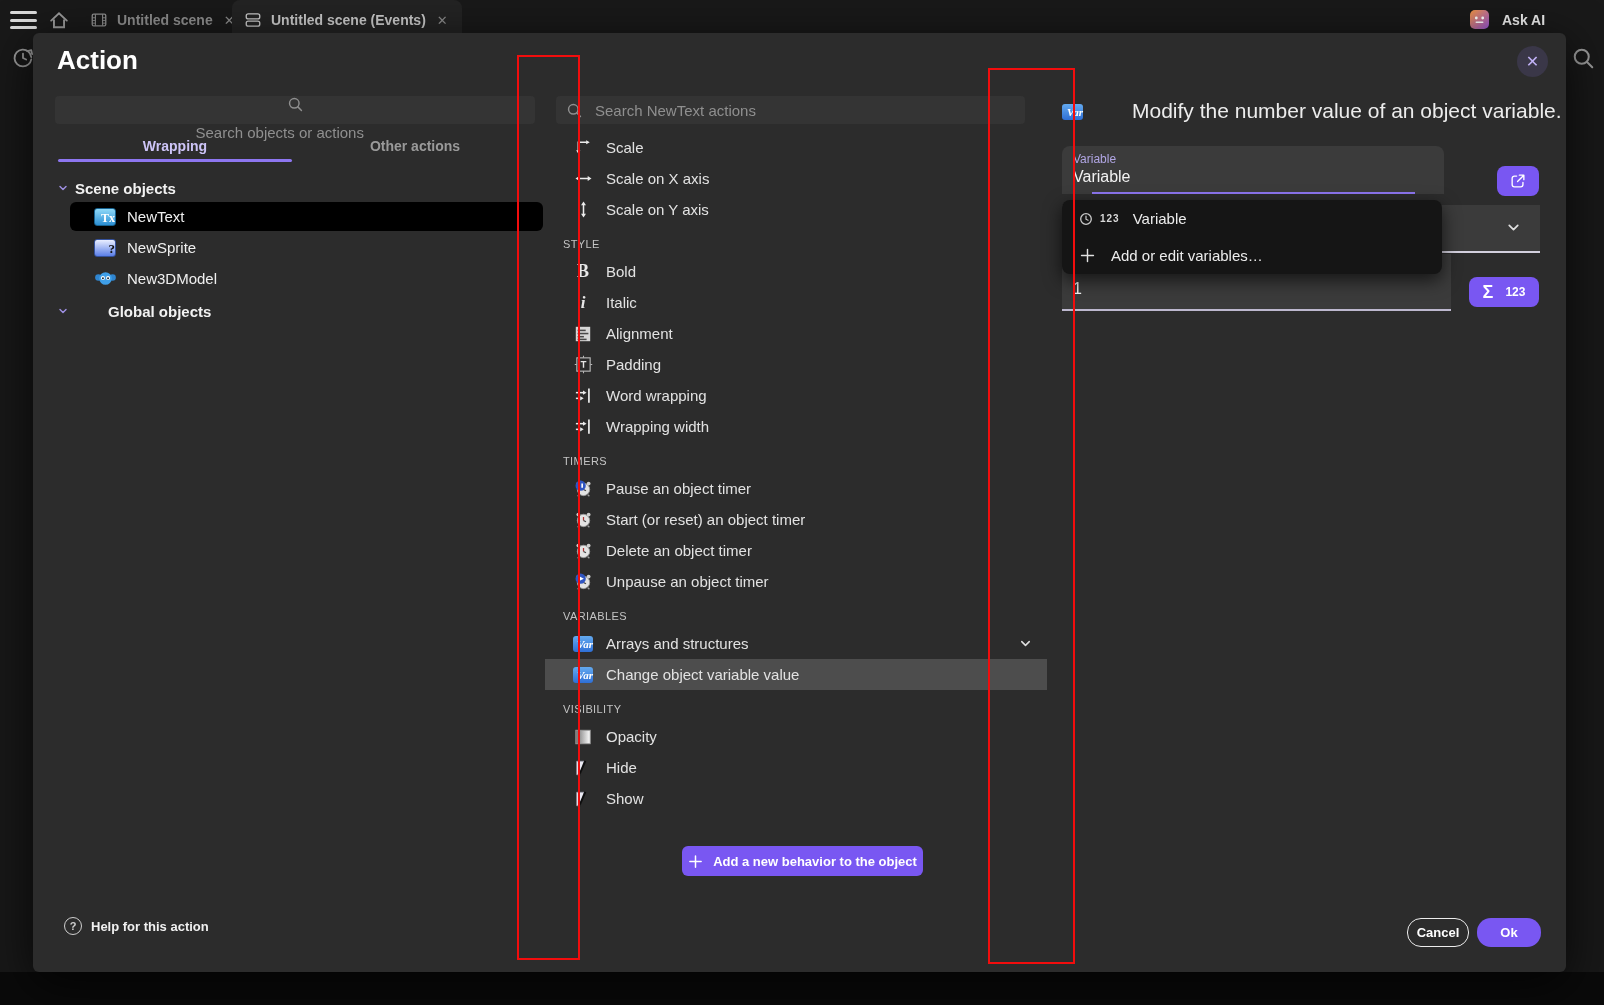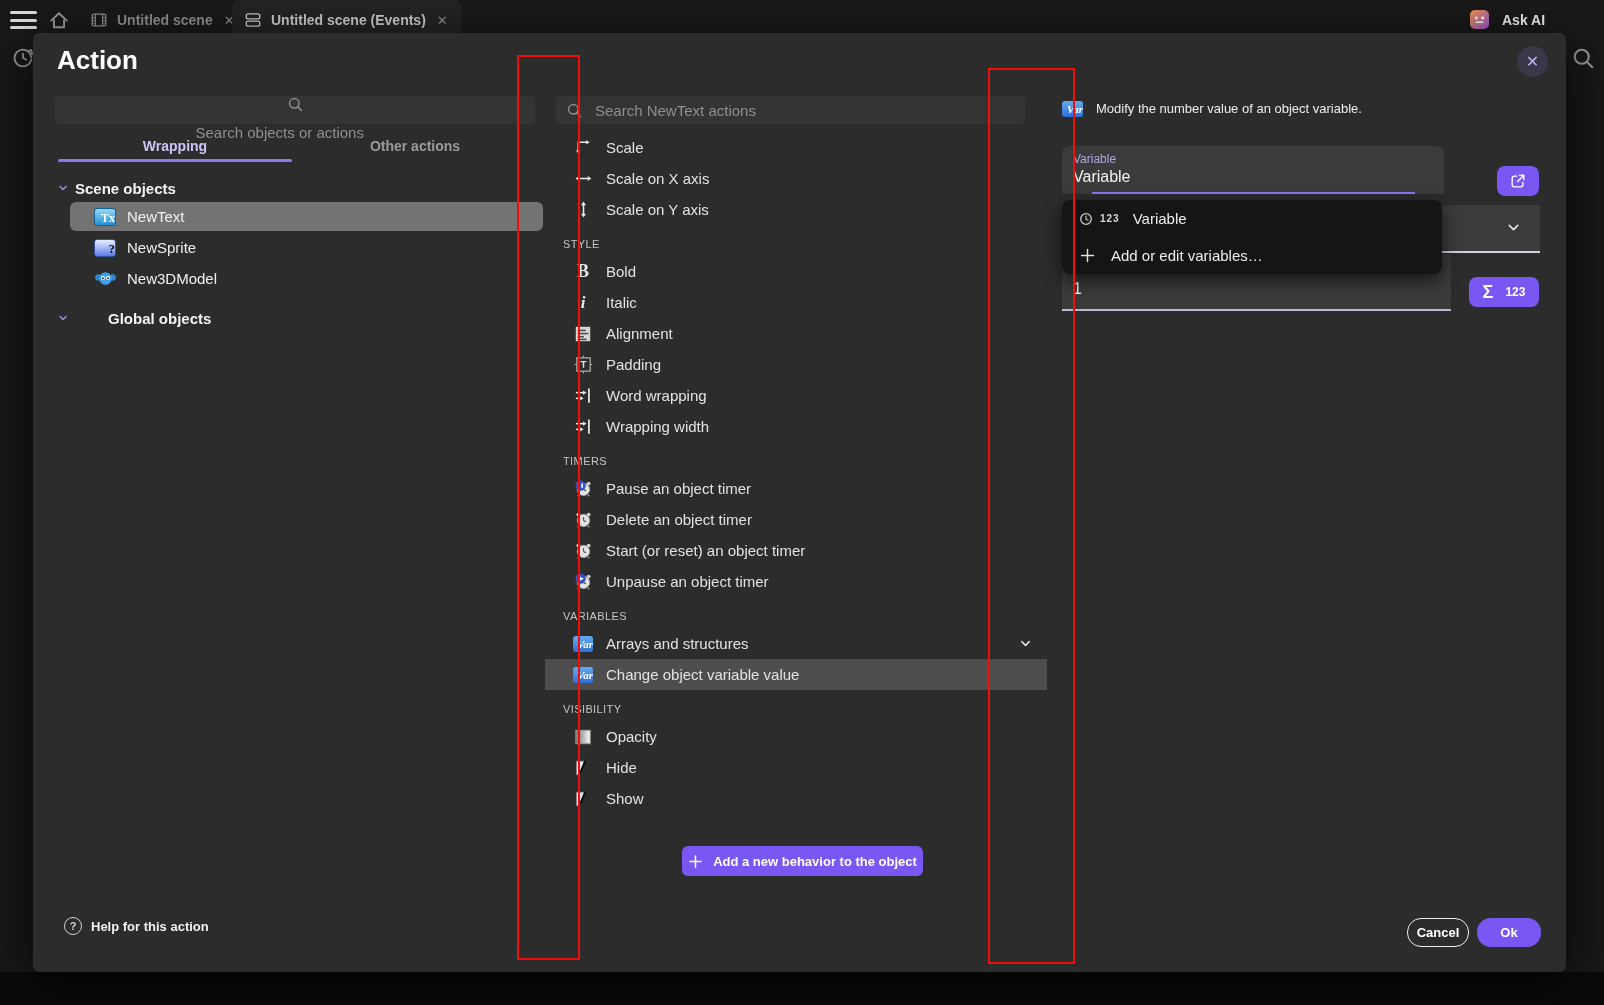--- a/index.html
+++ b/index.html
@@ -35,21 +35,21 @@
   .search-mid{left:523px;top:63px;width:469px;}
   
   .ltabs{position:absolute;left:22px;top:98px;width:480px;height:29px;display:flex;}
   .ltab{flex:1;display:flex;align-items:center;justify-content:center;font-weight:bold;font-size:14px;position:relative;cursor:pointer;}
   .ltab.active{color:#cdc4f7;}
   .ltab.inactive{color:#9a9a9a;}
   .ltab.active::after{content:"";position:absolute;left:3px;right:3px;bottom:-2px;height:3px;border-radius:2px;background:#8d76f0;}
   
   .tree-hdr{position:absolute;left:24px;height:24px;display:flex;align-items:center;gap:6px;font-weight:bold;font-size:15px;color:#f2f2f2;cursor:pointer;}
   .obj-row{position:absolute;left:37px;width:473px;height:29px;display:flex;align-items:center;border-radius:6px;cursor:pointer;}
-  .obj-row.selected{background:#737373;}
+  .obj-row.selected{background:#000000;}
   .obj-row .oicon{margin-left:23px;width:24px;display:flex;justify-content:center;}
   .obj-row .olabel{margin-left:10px;font-size:15px;color:#efefef;}
   .badge{display:inline-block;text-align:right;color:#fff;border-radius:3px;
          font-family:"Liberation Serif",serif;font-weight:bold;}
   .tx-badge{width:22px;height:18px;line-height:18px;font-size:12px;background:linear-gradient(180deg,#8fd9f8,#2c8fd4);border:1px solid #16618f;box-sizing:border-box;}
   .q-badge{width:22px;height:18px;line-height:18px;font-size:13px;color:#101010;background:linear-gradient(180deg,#e9eeff,#5b7fe8);border:1px solid #34519c;box-sizing:border-box;}
   .var-badge{width:21px;height:16px;line-height:16px;font-size:11px;font-style:italic;background:linear-gradient(180deg,#63aaf0,#2e6fd6);}
   
   .mid-list{position:absolute;left:512px;top:99px;width:502px;}
   .mrow{height:31px;display:flex;align-items:center;padding-left:28px;box-sizing:border-box;cursor:pointer;}
@@ -59,21 +59,21 @@
   .mrow .spacer{flex:1;}
   .mrow .row-chevron{margin-right:14px;}
   .mhdr{height:31px;display:flex;align-items:flex-end;padding:0 0 6px 18px;box-sizing:border-box;
         font-size:11px;color:#c4c4c4;letter-spacing:.4px;}
   .glyph-b{font-family:"Liberation Serif",serif;font-weight:bold;font-size:18px;color:#e8e8e8;}
   .glyph-i{font-family:"Liberation Serif",serif;font-weight:bold;font-style:italic;font-size:17px;color:#e8e8e8;}
   .behavior-btn{position:absolute;left:649px;top:813px;width:241px;height:30px;background:#7957f2;border-radius:6px;
         display:flex;align-items:center;justify-content:center;gap:10px;color:#fff;font-weight:bold;font-size:13px;cursor:pointer;}
   
   .desc-row{position:absolute;left:1029px;top:66px;display:flex;align-items:center;gap:13px;}
-  .desc-text{font-size:13px;color:#ececec;}
+  .desc-text{font-size:21px;color:#ececec;margin-left:36px;}
   .field{position:absolute;background:#3b3b3b;box-sizing:border-box;}
   .f-variable{left:1029px;top:113px;width:382px;height:48px;border-radius:8px 8px 0 0;}
   .f-variable .funderline{position:absolute;left:30px;bottom:0;width:323px;height:2px;background:#8d76f0;}
   .f-label{position:absolute;left:11px;top:6px;font-size:12px;color:#b1a6e4;}
   .f-input{position:absolute;left:11px;top:22px;width:330px;background:transparent;border:none;outline:none;
            color:#f2f2f2;font-size:16px;font-family:"Liberation Sans",sans-serif;padding:0;}
   .extlink-btn{position:absolute;left:1464px;top:133px;width:42px;height:30px;background:#7957f2;border-radius:8px;
            display:flex;align-items:center;justify-content:center;cursor:pointer;}
   .op-select{left:1029px;top:172px;width:478px;height:48px;border-bottom:2px solid #d3d0de;cursor:pointer;}
   .op-select .sel-chevron{position:absolute;right:18px;top:14px;}
@@ -223,21 +223,21 @@
             <circle cx="12" cy="10" r="6.6" fill="#3f9fe8"></circle>
             <circle cx="9.3" cy="9.5" r="2.1" fill="#ffffff"></circle>
             <circle cx="14.7" cy="9.5" r="2.1" fill="#ffffff"></circle>
             <circle cx="9.3" cy="9.8" r="1" fill="#123"></circle>
             <circle cx="14.7" cy="9.8" r="1" fill="#123"></circle>
           </svg>
       </span>
       <span class="olabel">New3DModel</span>
     </div>
 
-    <div class="tree-hdr" style="top:273px;gap:39px;">
+    <div class="tree-hdr" style="top:266px;gap:39px;">
       <span>
         <svg width="12" height="12" viewBox="0 0 20 20">
             <path d="M5 7.5l5 5 5-5" fill="none" stroke="#9d8fe0" stroke-width="2.4" stroke-linecap="round" stroke-linejoin="round"></path>
           </svg>
       </span>
       <span>Global objects</span>
     </div>
 
     <div class="searchbox search-mid">
       <span>
@@ -365,34 +365,34 @@
         <span class="micon">
           <svg width="19" height="19" viewBox="0 0 20 20">
               <circle cx="10" cy="11" r="6.5" fill="#e3e3e3" stroke="#9a9a9a"></circle>
               <circle cx="4.6" cy="4.8" r="2" fill="#cfcfcf"></circle>
               <circle cx="15.4" cy="4.8" r="2" fill="#cfcfcf"></circle>
               <path d="M10 11V7.4" stroke="#b03030" stroke-width="1.3"></path>
               <path d="M10 11l2.6 1.4" stroke="#444444" stroke-width="1.3"></path>
               <path d="M5.5 16.5l-1.7 1.7M14.5 16.5l1.7 1.7" stroke="#9a9a9a" stroke-width="1.4"></path>
             </svg>
         </span>
-        <span class="mlabel">Delete an object timer</span>
+        <span class="mlabel">Start (or reset) an object timer</span>
       </div>
       <div class="mrow">
         <span class="micon">
           <svg width="19" height="19" viewBox="0 0 20 20">
               <circle cx="10" cy="11" r="6.5" fill="#e3e3e3" stroke="#9a9a9a"></circle>
               <circle cx="4.6" cy="4.8" r="2" fill="#cfcfcf"></circle>
               <circle cx="15.4" cy="4.8" r="2" fill="#cfcfcf"></circle>
               <path d="M10 11V7.4" stroke="#b03030" stroke-width="1.3"></path>
               <path d="M10 11l2.6 1.4" stroke="#444444" stroke-width="1.3"></path>
               <path d="M5.5 16.5l-1.7 1.7M14.5 16.5l1.7 1.7" stroke="#9a9a9a" stroke-width="1.4"></path>
             </svg>
         </span>
-        <span class="mlabel">Start (or reset) an object timer</span>
+        <span class="mlabel">Delete an object timer</span>
       </div>
       <div class="mrow">
         <span class="micon">
           <svg width="19" height="19" viewBox="0 0 20 20">
               <circle cx="10" cy="11" r="6.5" fill="#e3e3e3" stroke="#9a9a9a"></circle>
               <circle cx="4.6" cy="4.8" r="2" fill="#cfcfcf"></circle>
               <circle cx="15.4" cy="4.8" r="2" fill="#cfcfcf"></circle>
               <path d="M10 11V7.4" stroke="#b03030" stroke-width="1.3"></path>
               <path d="M10 11l2.6 1.4" stroke="#444444" stroke-width="1.3"></path>
               <path d="M5.5 16.5l-1.7 1.7M14.5 16.5l1.7 1.7" stroke="#9a9a9a" stroke-width="1.4"></path>

